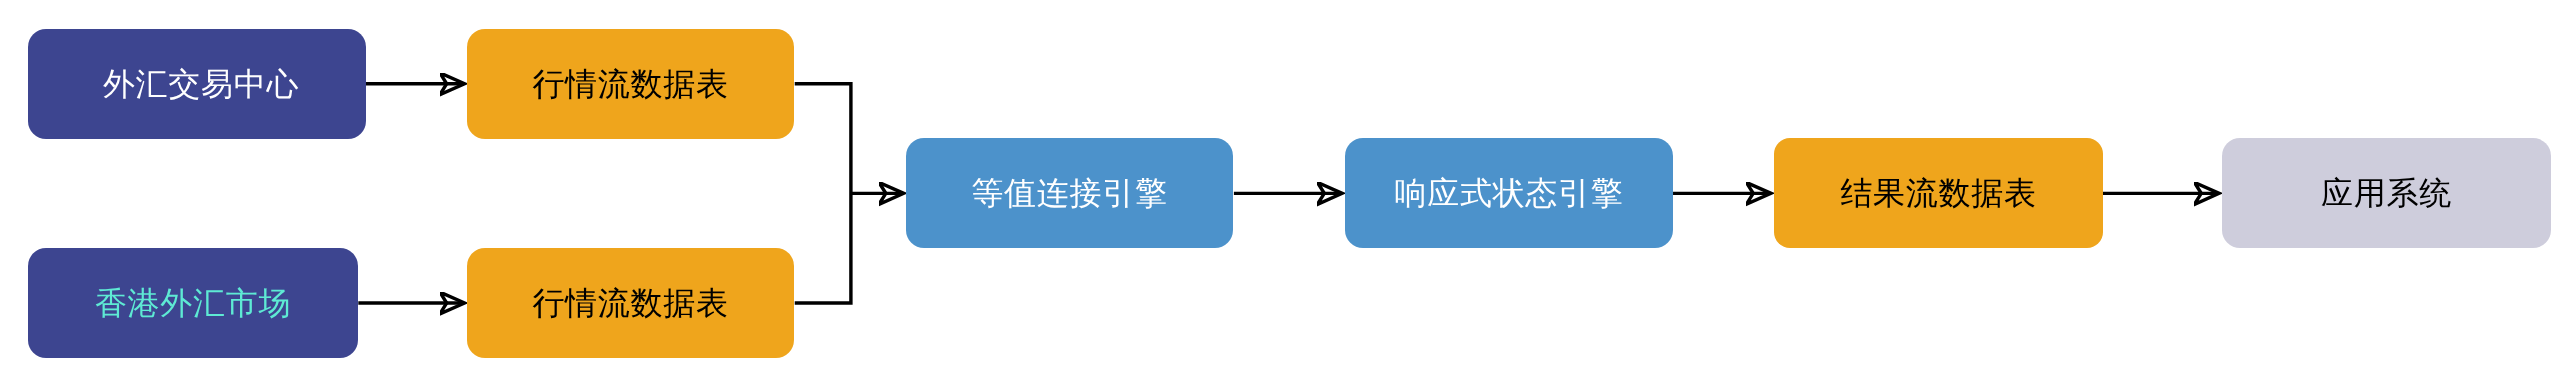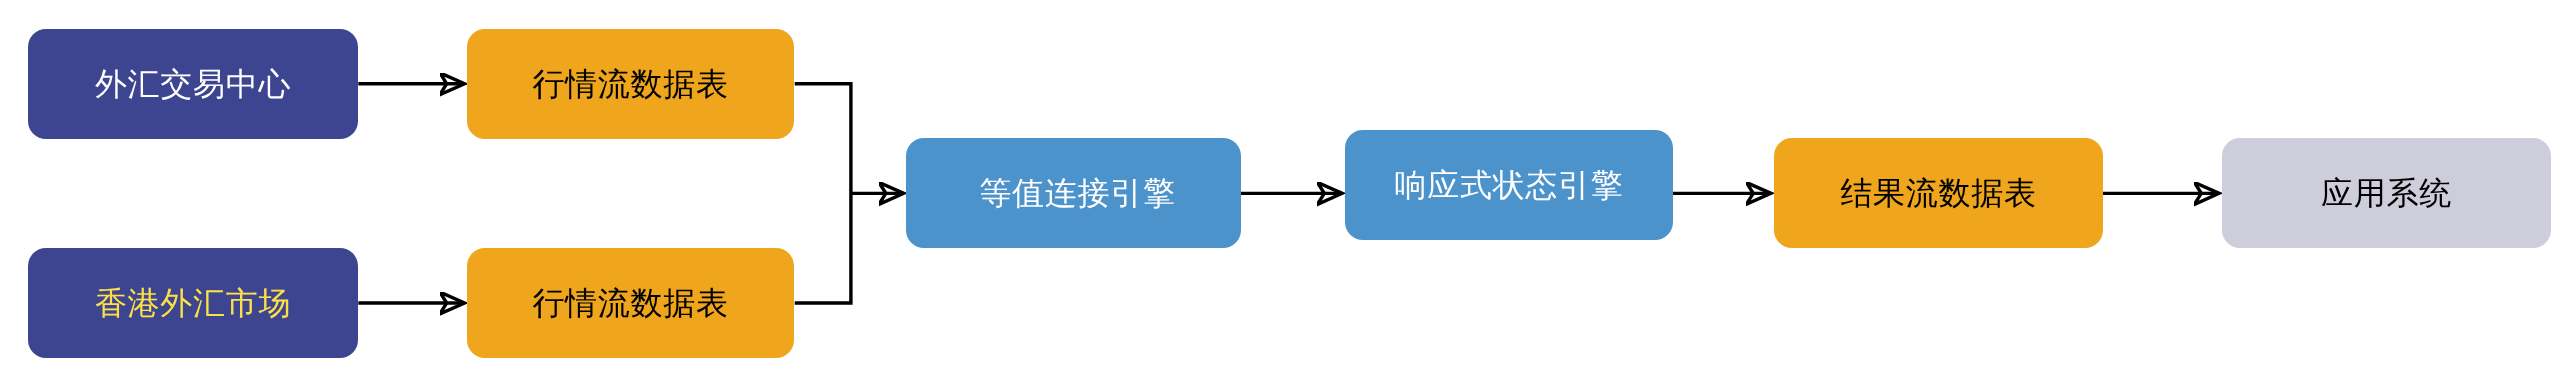--- a/index.html
+++ b/index.html
@@ -27,22 +27,22 @@
     line-height: 42px;
     font-weight: 400;
     letter-spacing: 0.7px;
   }
   .node span { display: block; white-space: nowrap; }
   
   #n1 { left: 28px;   top: 29px;  width: 330px; height: 110px; }
   #n2 { left: 28px;   top: 248px; width: 330px; height: 110px; }
   #n3 { left: 467px;  top: 29px;  width: 327px; height: 110px; }
   #n4 { left: 467px;  top: 248px; width: 327px; height: 110px; }
-  #n5 { left: 906px; top: 138px; width: 327px; height: 110px; padding-left: 8px; }
-  #n6 { left: 1345px; top: 130px; width: 328px; height: 110px; }
+  #n5 { left: 906px; top: 138px; width: 327px; height: 110px; }
+  #n6 { left: 1345px; top: 138px; width: 328px; height: 110px; }
   #n7 { left: 1774px; top: 138px; width: 329px; height: 110px; }
   #n8 { left: 2222px; top: 138px; width: 329px; height: 110px; }
   #connectors {
     position: absolute;
     left: 0; top: 0;
     width: 2576px; height: 384px;
     pointer-events: none;
   }
   #connectors path, #connectors line {
     stroke: #000000;
@@ -63,45 +63,45 @@
     </defs>
     <line x1="523" y1="122" x2="676" y2="122" marker-end="url(#ah)"></line>
     <line x1="523" y1="442" x2="676" y2="442" marker-end="url(#ah)"></line>
     <path d="M1160,122 L1242,122 L1242,442 L1160,442"></path>
     <line x1="1242" y1="282" x2="1317" y2="282" marker-end="url(#ah)"></line>
     <line x1="1801" y1="282" x2="1957" y2="282" marker-end="url(#ah)"></line>
     <line x1="2442" y1="282" x2="2583" y2="282" marker-end="url(#ah)"></line>
     <line x1="3069" y1="282" x2="3237" y2="282" marker-end="url(#ah)"></line>
   </svg>
 
-  <div id="n1" class="node" style="background-color: rgb(61, 69, 144); color: rgb(255, 255, 255);">
+  <div id="n1" class="node" style="background-color: rgb(61, 69, 144); color: rgb(255, 255, 255); padding-left: 8px;">
     <span>外汇交易中心</span>
   </div>
 
-  <div id="n2" class="node" style="background-color: rgb(61, 69, 144); color: #fde047;">
+  <div id="n2" class="node" style="background-color: rgb(61, 69, 144); color: #5eead4;">
     <span>香港外汇市场</span>
   </div>
 
   <div id="n3" class="node" style="background-color: rgb(239, 165, 28); color: rgb(0, 0, 0);">
     <span>行情流数据表</span>
   </div>
 
   <div id="n4" class="node" style="background-color: rgb(239, 165, 28); color: rgb(0, 0, 0);">
     <span>行情流数据表</span>
   </div>
 
   <div id="n5" class="node" style="background-color: rgb(76, 146, 203); color: rgb(255, 255, 255);">
     <span>等值连接引擎</span>
   </div>
 
   <div id="n6" class="node" style="background-color: rgb(76, 146, 203); color: rgb(255, 255, 255);">
     <span>响应式状态引擎</span>
   </div>
 
-  <div id="n7" class="node" style="background-color: rgb(239, 165, 28); color: rgb(0, 0, 0);">
+  <div id="n7" class="node" style="background-color: rgb(239, 165, 28); color: rgb(0, 0, 0); border-radius: 16px;">
     <span>结果流数据表</span>
   </div>
 
   <div id="n8" class="node" style="background-color: rgb(206, 205, 220); color: rgb(0, 0, 0);">
     <span>应用系统</span>
   </div>
 
 </div>
 
 

